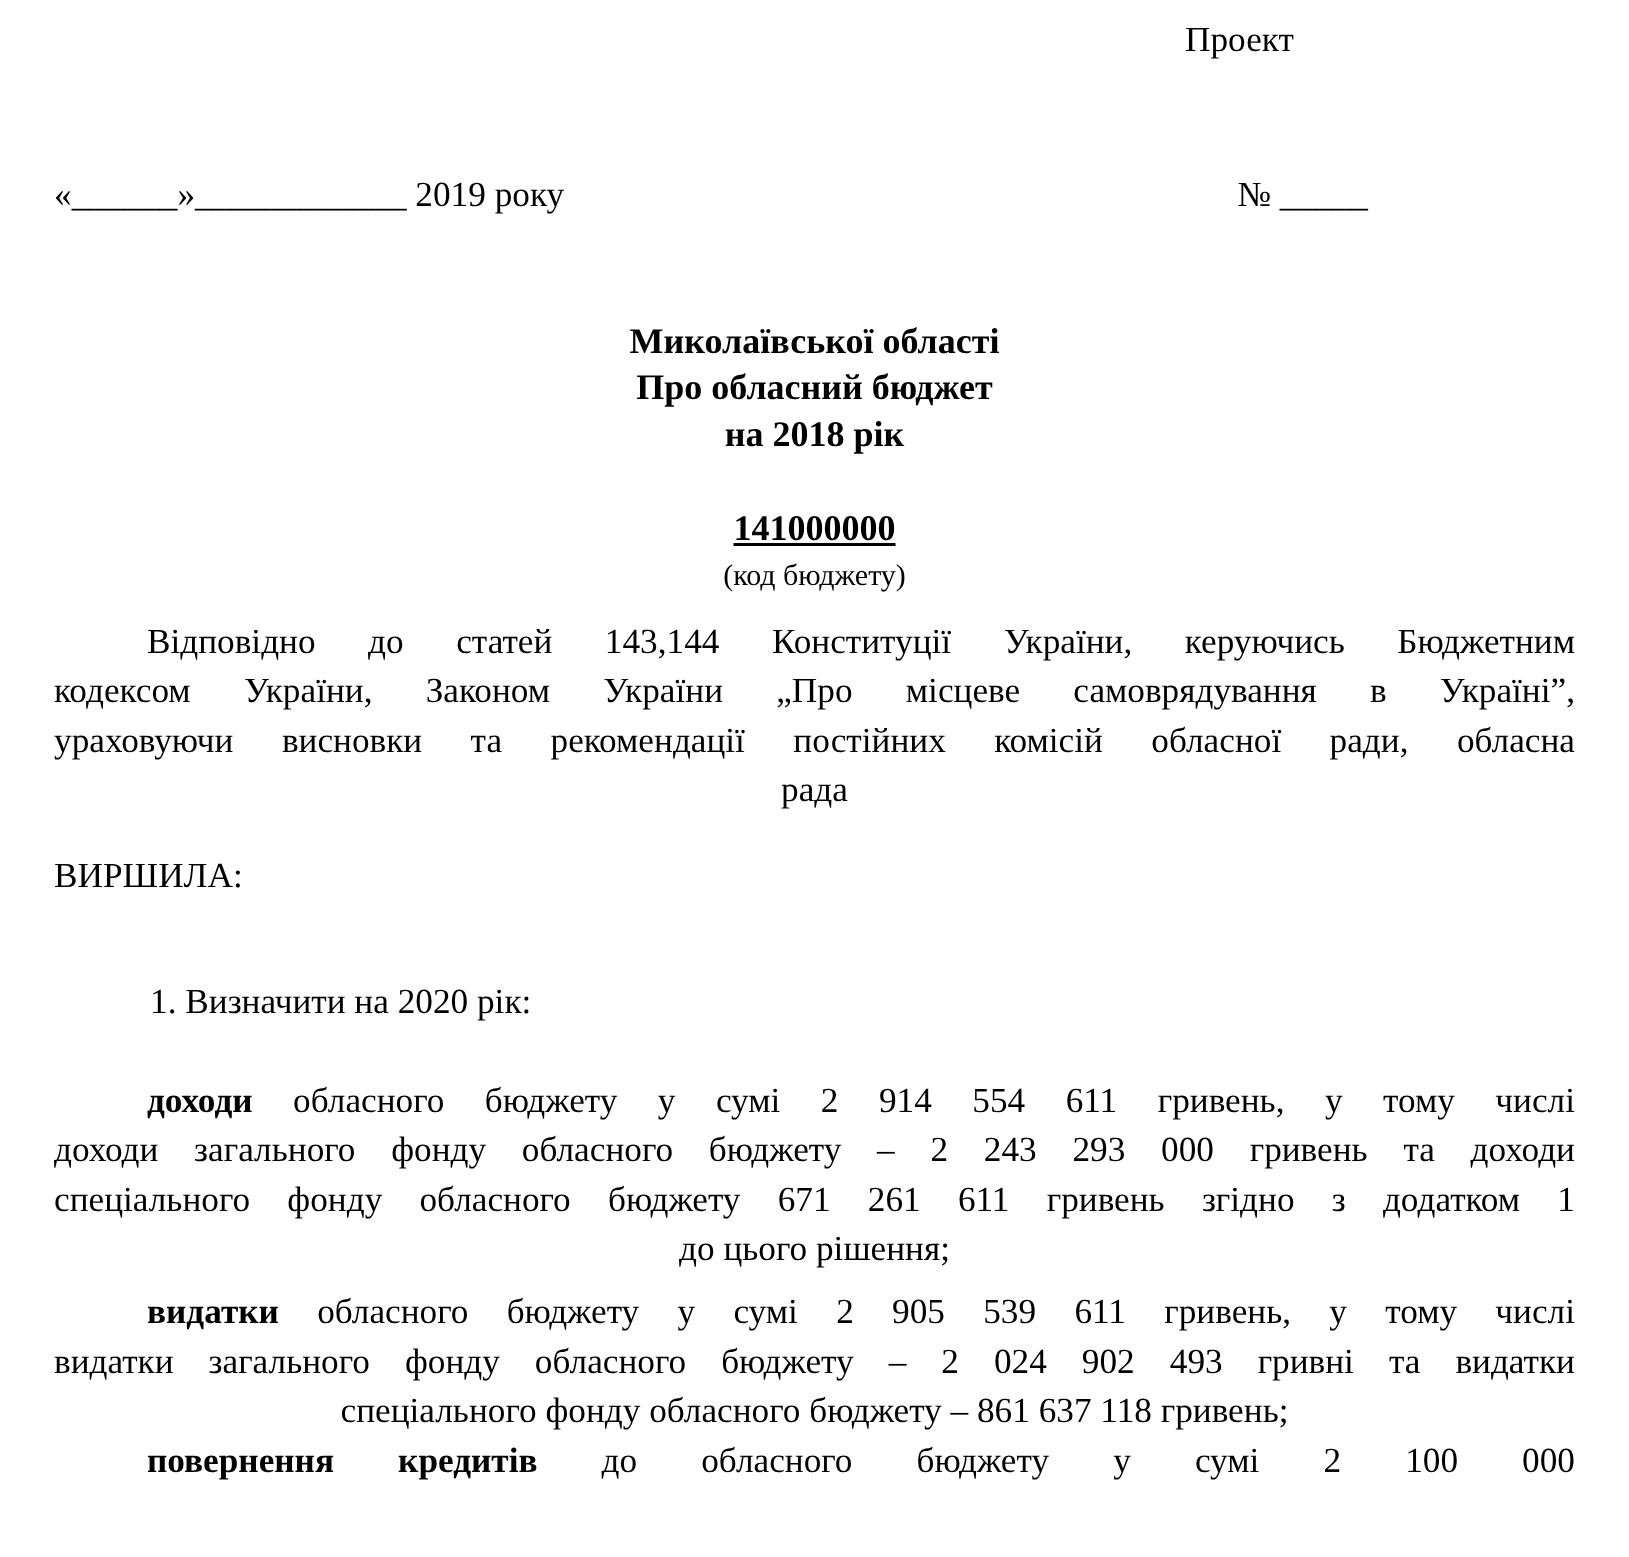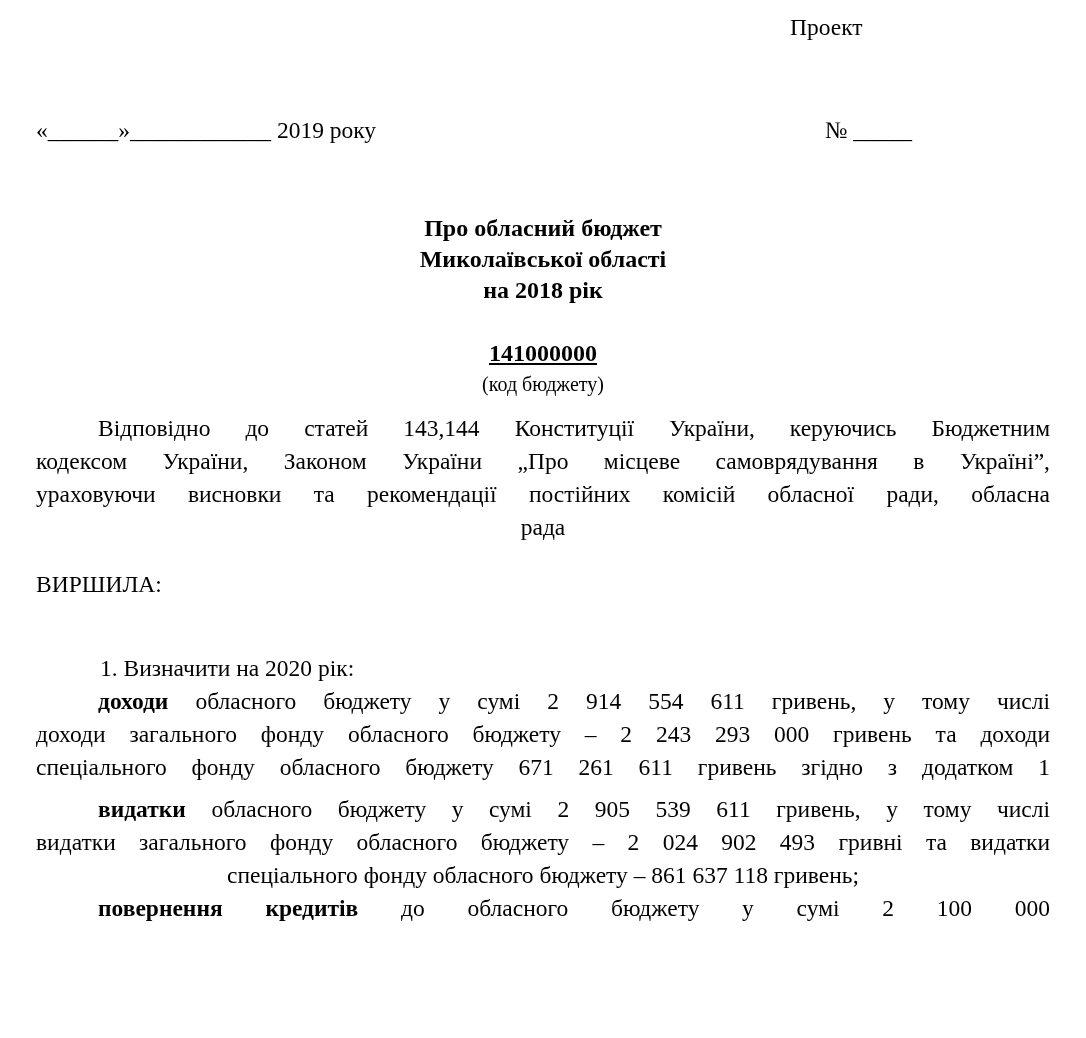--- a/index.html
+++ b/index.html
@@ -58,40 +58,40 @@
   .jline {
     text-align: justify;
     text-align-last: justify;
     text-justify: inter-word;
   }
   .lastline { text-align: center; }
   .indent { text-indent: 62px; }
   .preamble { margin-top: 12px; }
   .resolved-heading { margin-top: 24px; }
   .item-1 { margin-top: 51px; text-indent: 64px; }
-  .income-par { }
+  .income-par { margin-top: 33px; }
   .expense-par { margin-top: 9px; }
   .credits-par { margin-top: 0; }
   .lead { font-weight: bold; }
 </style>
 </head>
 <body>
 
 <div class="page">
 
   <div class="project-label">Проект</div>
 
   <div class="date-row">
     <span>«______»____________ 2019 року</span>
     <span class="number-line">№ _____</span>
   </div>
 
   <div class="doc-title">
+    <div>Миколаївської області</div>
     <div>Про обласний бюджет</div>
-    <div>Миколаївської області</div>
     <div>на 2018 рік</div>
   </div>
 
   <div class="budget-code">141000000</div>
   <div class="budget-code-caption">(код бюджету)</div>
 
   <div class="para preamble">
     <div class="jline indent">Відповідно до статей 143,144 Конституції України, керуючись Бюджетним</div>
     <div class="jline">кодексом України, Законом України „Про місцеве самоврядування в Україні”,</div>
     <div class="jline">ураховуючи висновки та рекомендації постійних комісій обласної ради, обласна</div>
@@ -99,20 +99,21 @@
   </div>
 
   <div class="resolved-heading">ВИРШИЛА:</div>
 
   <div class="item-1">1. Визначити на 2020 рік:</div>
 
   <div class="para income-par">
     <div class="jline indent"><span class="lead">доходи</span><span> обласного бюджету у сумі 2 914 554 611 гривень, у тому числі</span></div>
     <div class="jline">доходи загального фонду обласного бюджету – 2 243 293 000 гривень та доходи</div>
     <div class="jline">спеціального фонду обласного бюджету 671 261 611 гривень згідно з додатком 1</div>
+    <div class="lastline">до цього рішення;</div>
   </div>
 
   <div class="para expense-par">
     <div class="jline indent"><span class="lead">видатки</span><span> обласного бюджету у сумі 2 905 539 611 гривень, у тому числі</span></div>
     <div class="jline">видатки загального фонду обласного бюджету – 2 024 902 493 гривні та видатки</div>
     <div class="lastline">спеціального фонду обласного бюджету – 861 637 118 гривень;</div>
   </div>
 
   <div class="para credits-par">
     <div class="jline indent"><span class="lead">повернення кредитів</span><span> до обласного бюджету у сумі 2 100 000</span></div>

